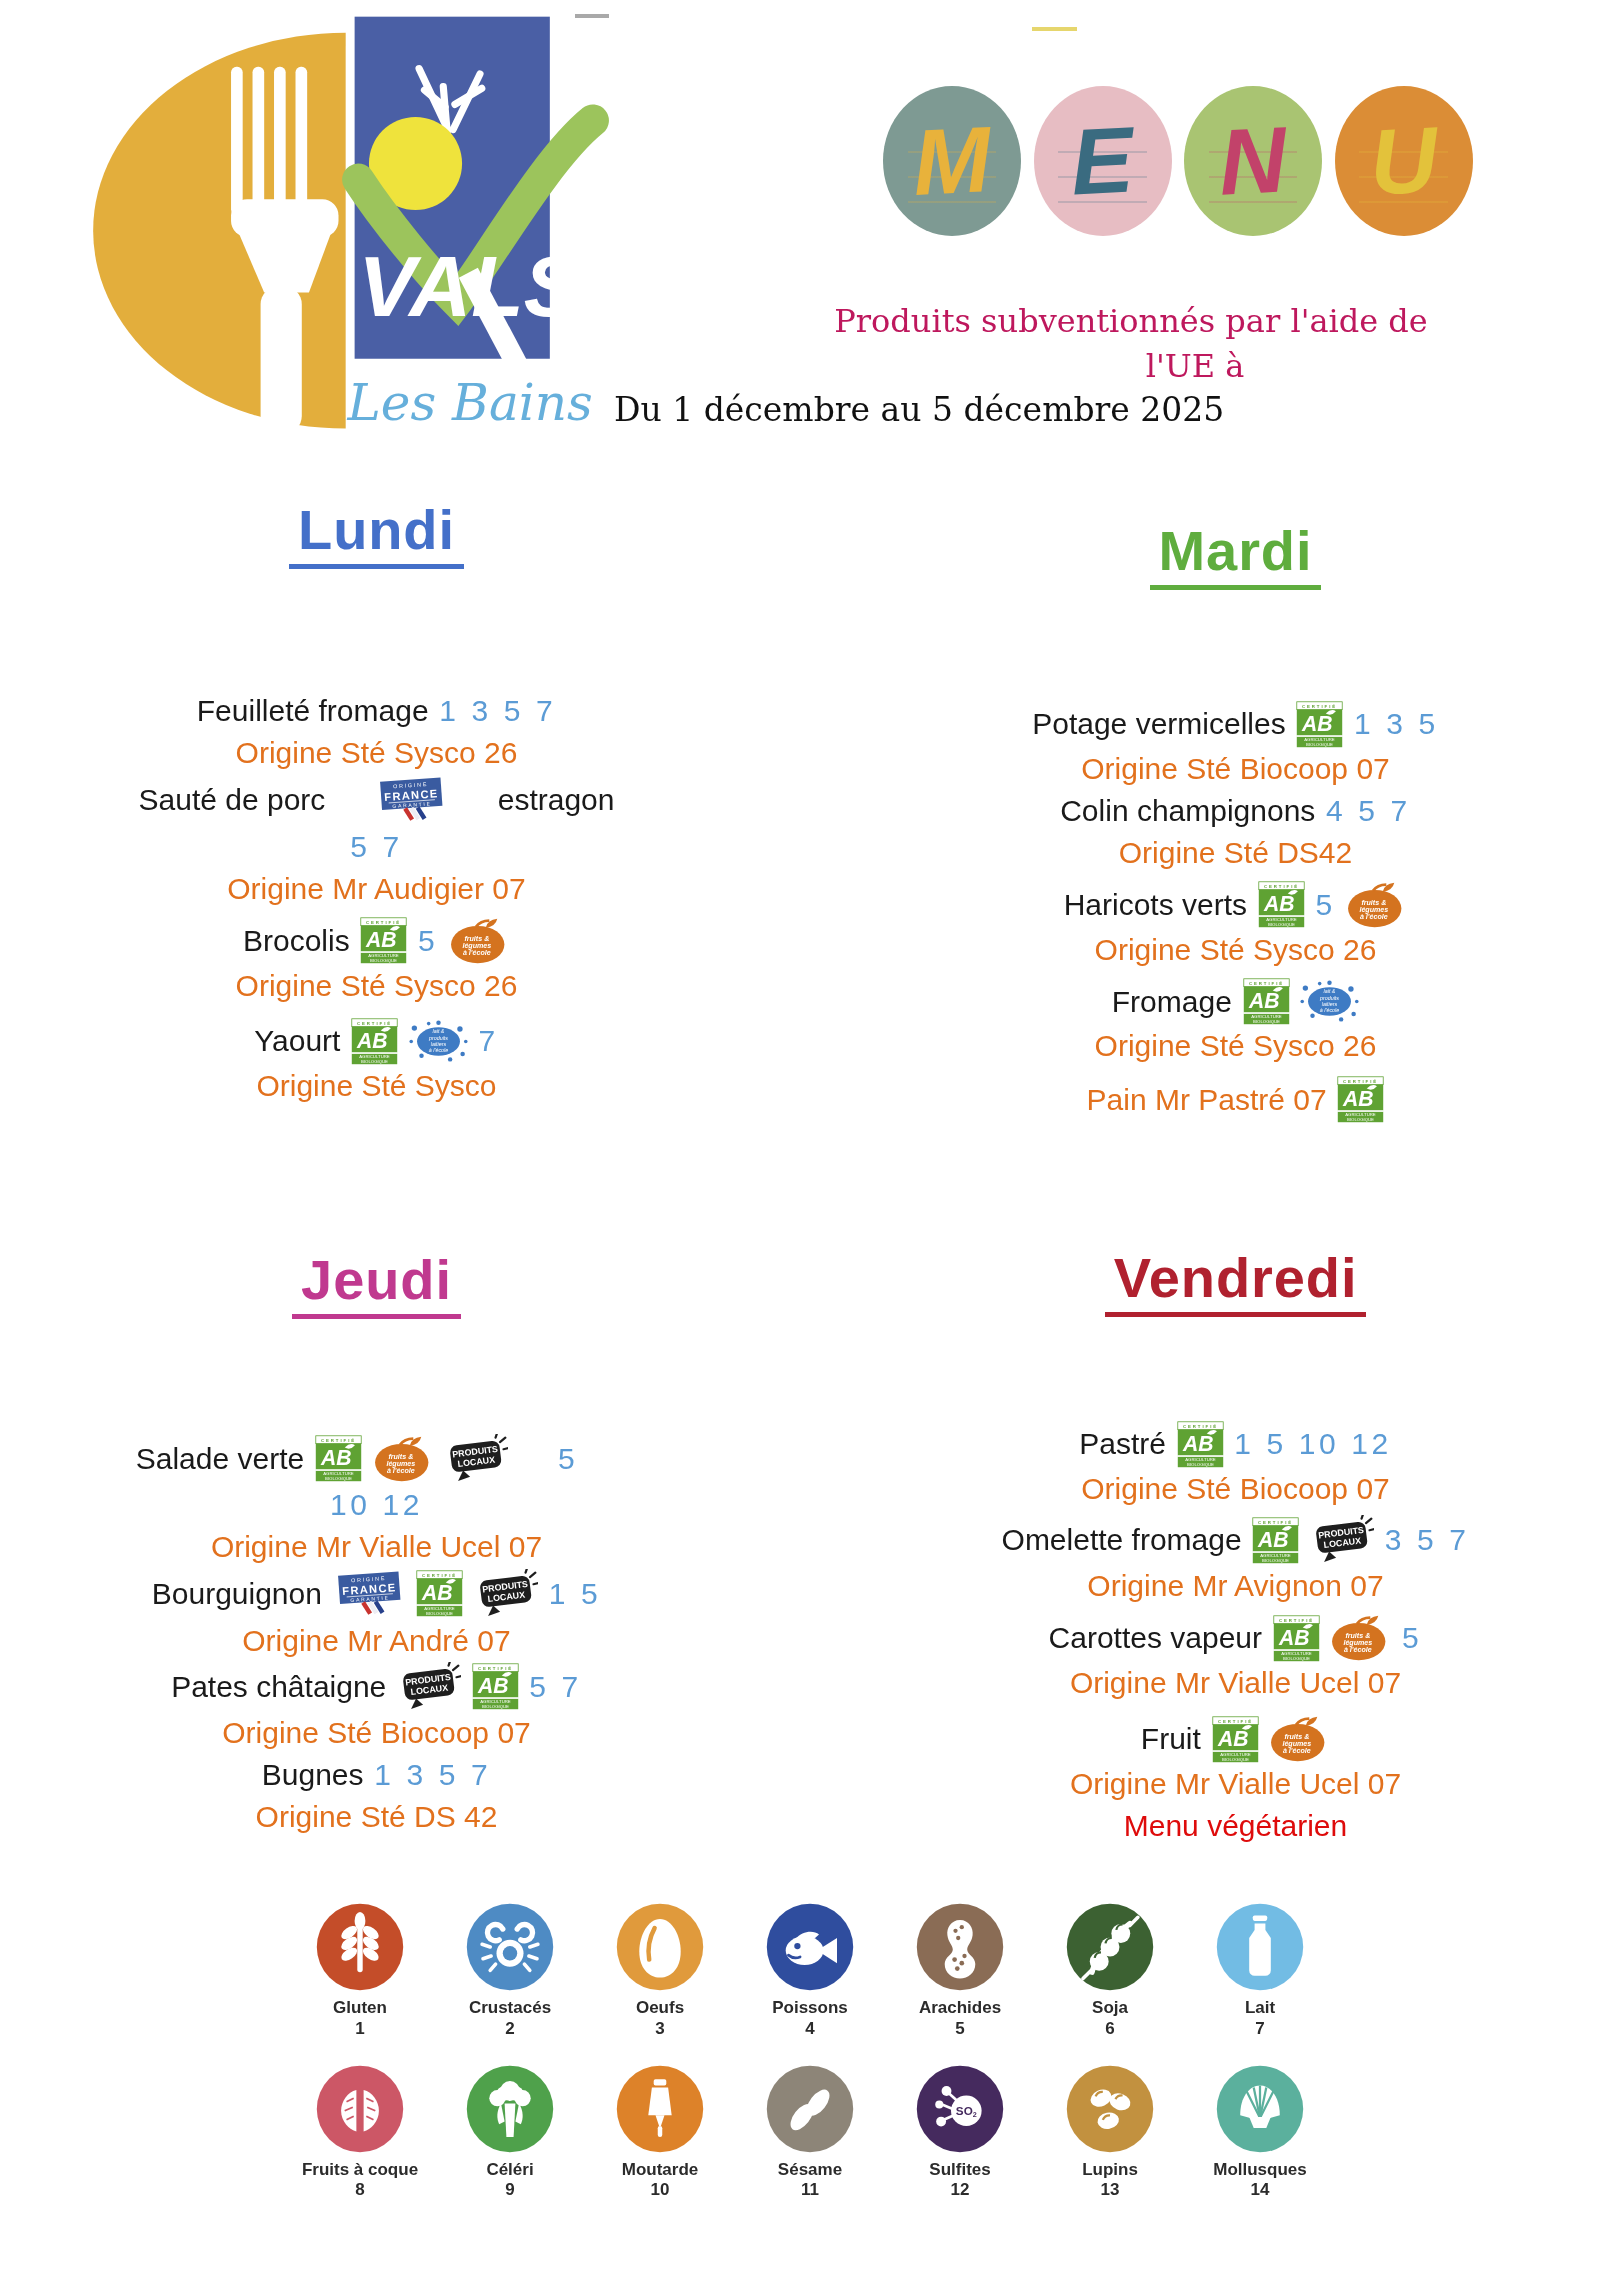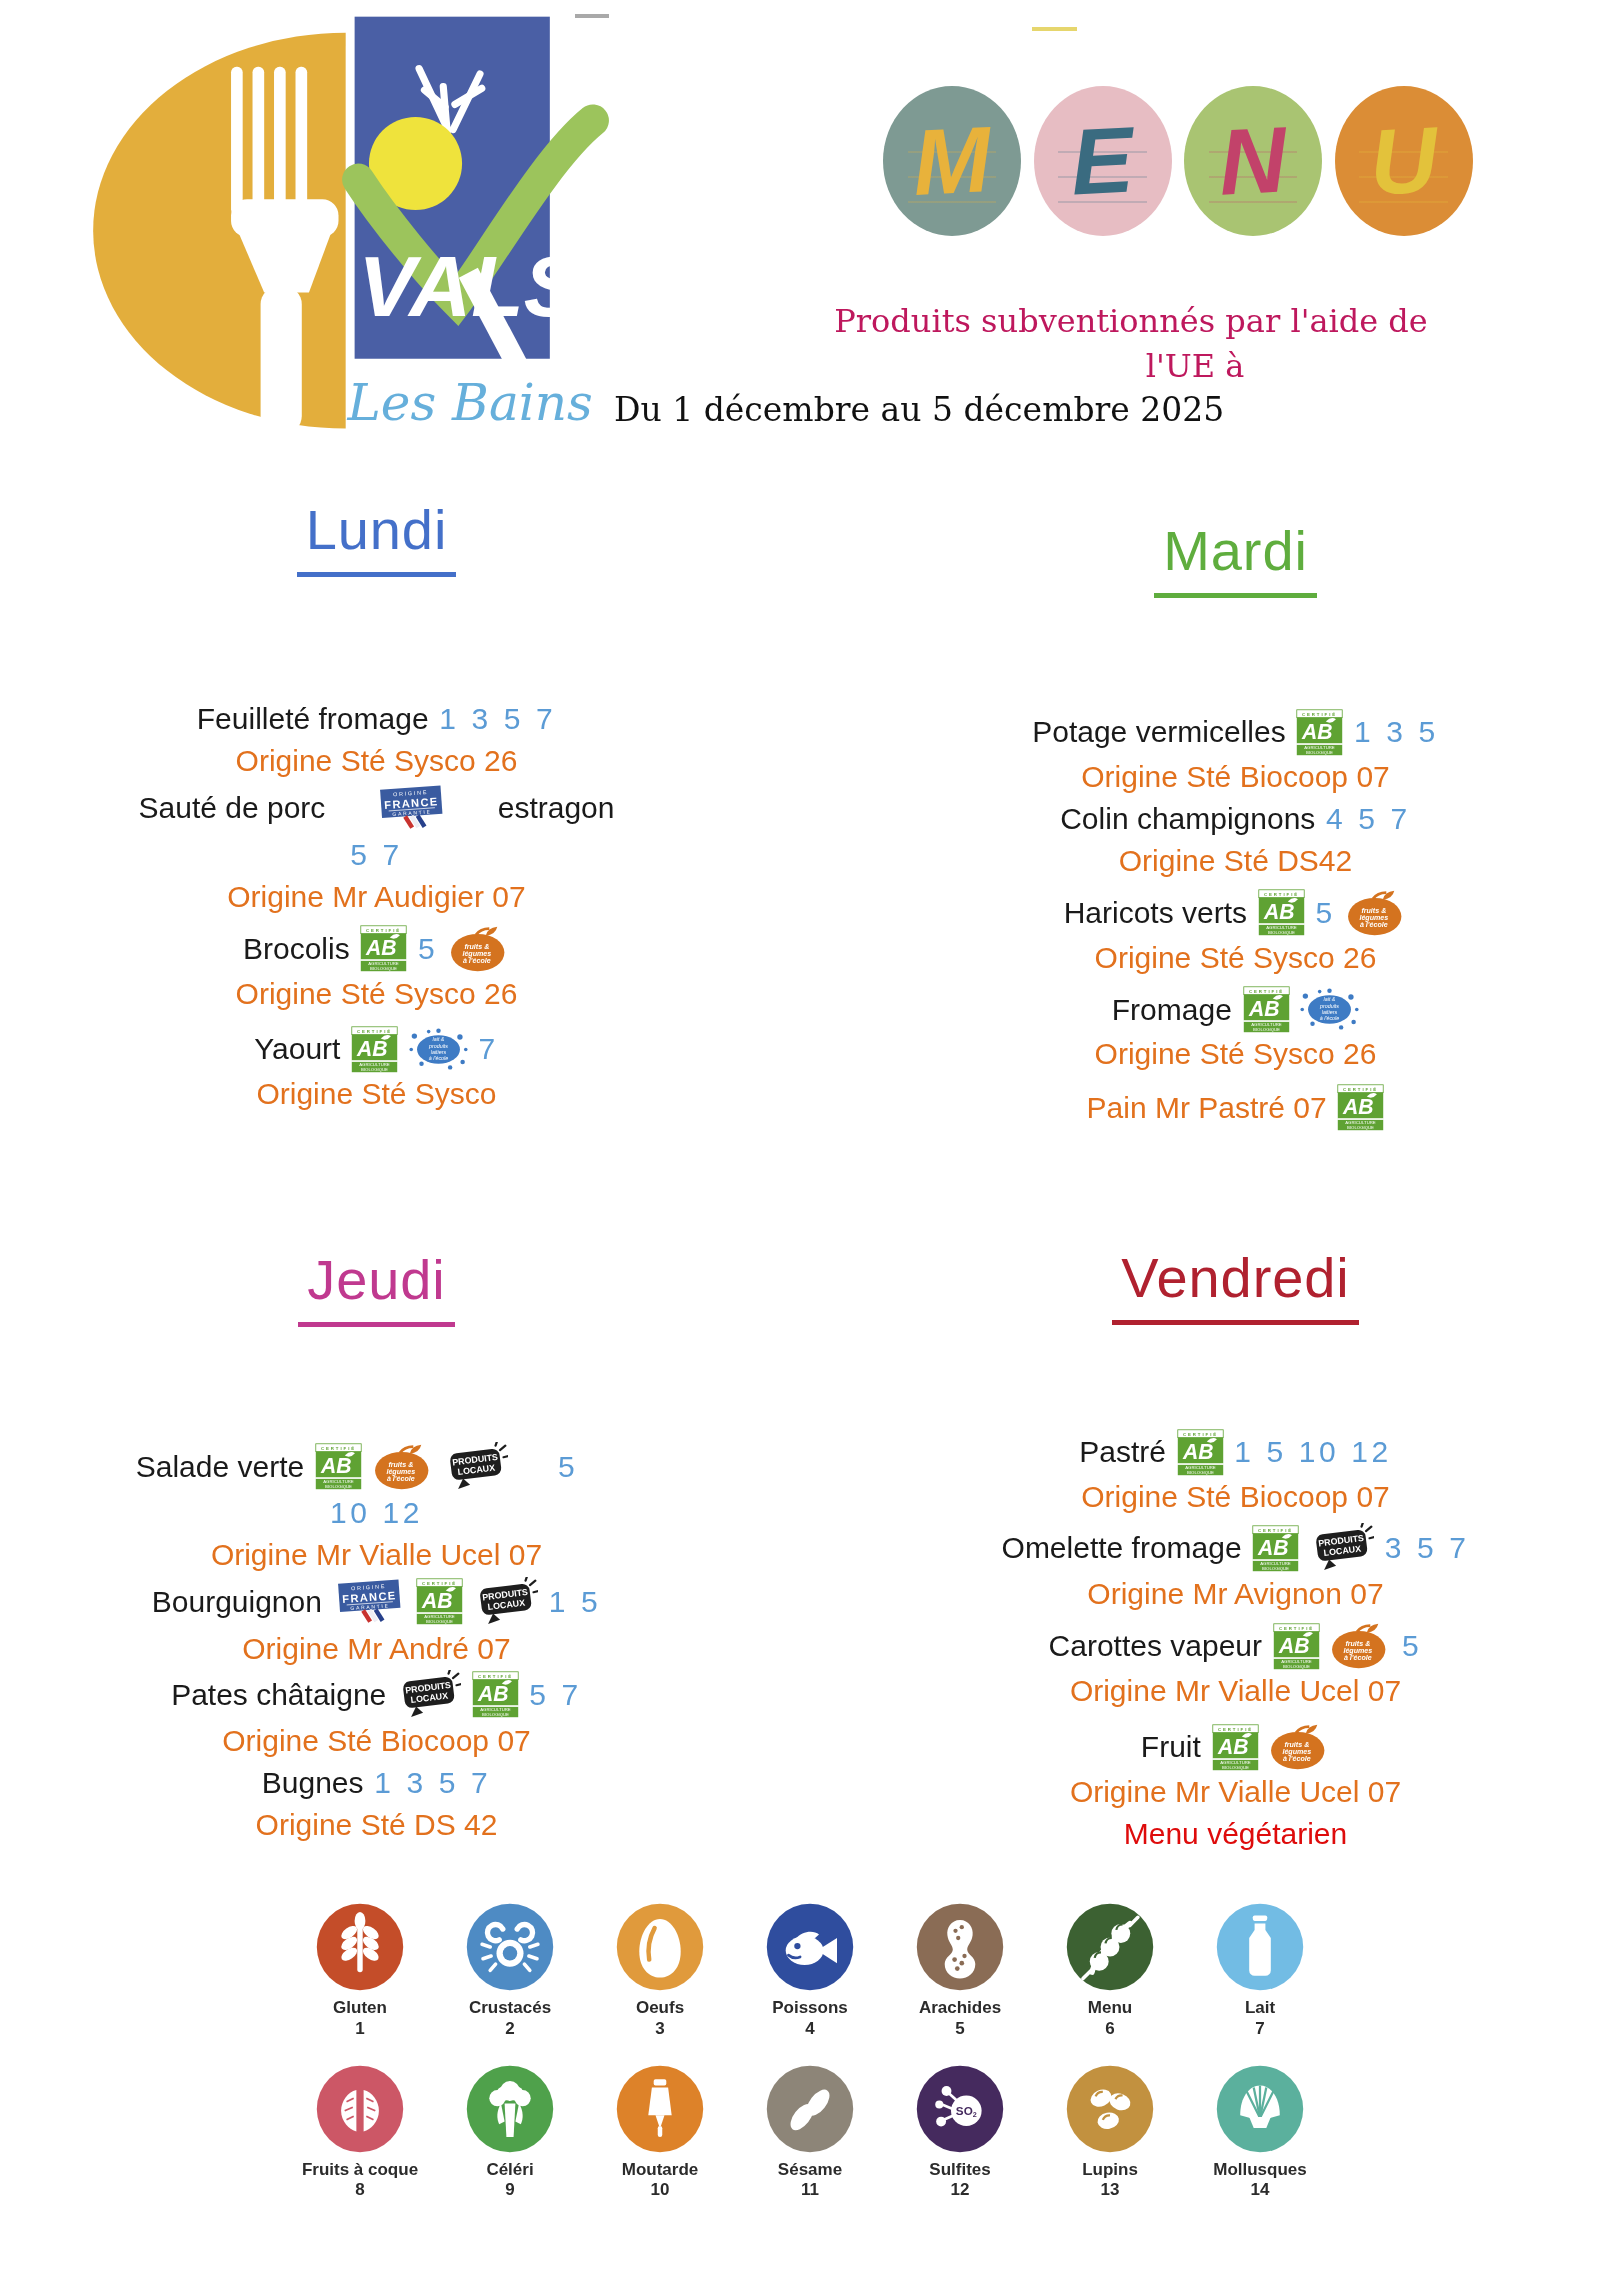--- a/index.html
+++ b/index.html
@@ -31,22 +31,22 @@
   .subsidy .l2{transform:translateX(64px);}
   .date-range{position:absolute;left:614px;top:390px;font-family:"DejaVu Serif",serif;
       font-size:33px;color:#111;text-align:right;}
 
   
   .day-sec{position:absolute;text-align:center;}
   .sec-0{left:63px;top:455px;width:627px;}
   .sec-1{left:913px;top:476px;width:645px;}
   .sec-2{left:63px;top:1205px;width:627px;}
   .sec-3{left:913px;top:1203px;width:645px;}
-  .day-heading{display:inline-block;font-size:56px;font-weight:normal;letter-spacing:0.9px;
-      border-bottom:5.4px solid;padding:0 9px 12px;line-height:1.05;}
+  .day-heading{display:inline-block;font-size:56px;font-weight:bold;letter-spacing:0.9px;
+      border-bottom:5.4px solid;padding:0 9px 4px;line-height:1.05;}
   .day-lines{margin-top:74px;}
   .sec-1 .day-lines{margin-top:64px;}
   .sec-2 .day-lines{margin-top:68px;}
   .sec-3 .day-lines{margin-top:57px;}
   .item-line{display:flex;align-items:center;justify-content:center;gap:10.7px;
       min-height:42px;font-size:30px;}
   .seg-text{color:var(--item);}
   .seg-nums{color:var(--nums);letter-spacing:3.6px;white-space:nowrap;}
   .seg-origin{color:var(--origin);}
   .seg-veg{color:var(--veg);}
@@ -709,21 +709,21 @@
       <circle cx="38" cy="66" r="10.5" fill="#fff"></circle>
               <circle cx="50" cy="50" r="10.5" fill="#fff"></circle>
               <circle cx="62" cy="35" r="10.5" fill="#fff"></circle>
       <g stroke="#3C6132" stroke-width="2.5" fill="none">
                 <path d="M33,62 a7,7 0 0 1 7,-6"></path>
                 <path d="M45,46 a7,7 0 0 1 7,-6"></path>
                 <path d="M57,31 a7,7 0 0 1 7,-6"></path>
               </g>
             </svg>
           </div>
-          <div class="al-label">Menu</div>
+          <div class="al-label">Soja</div>
           <div class="al-num">6</div>
         </div>
         <div class="al-cell">
           <div>
             <svg width="90" height="90" viewBox="0 0 100 100">
               <circle cx="50" cy="50" r="48" fill="#72BCE4"></circle>
               <rect x="42" y="15" width="16" height="6" rx="2" fill="#fff"></rect>
       <path d="M44,24 h12 v7 l6,9 v36 a6,6 0 0 1 -6,6 h-12 a6,6 0 0 1 -6,-6 v-36 l6,-9 z" fill="#fff"></path>
             </svg>
           </div>

